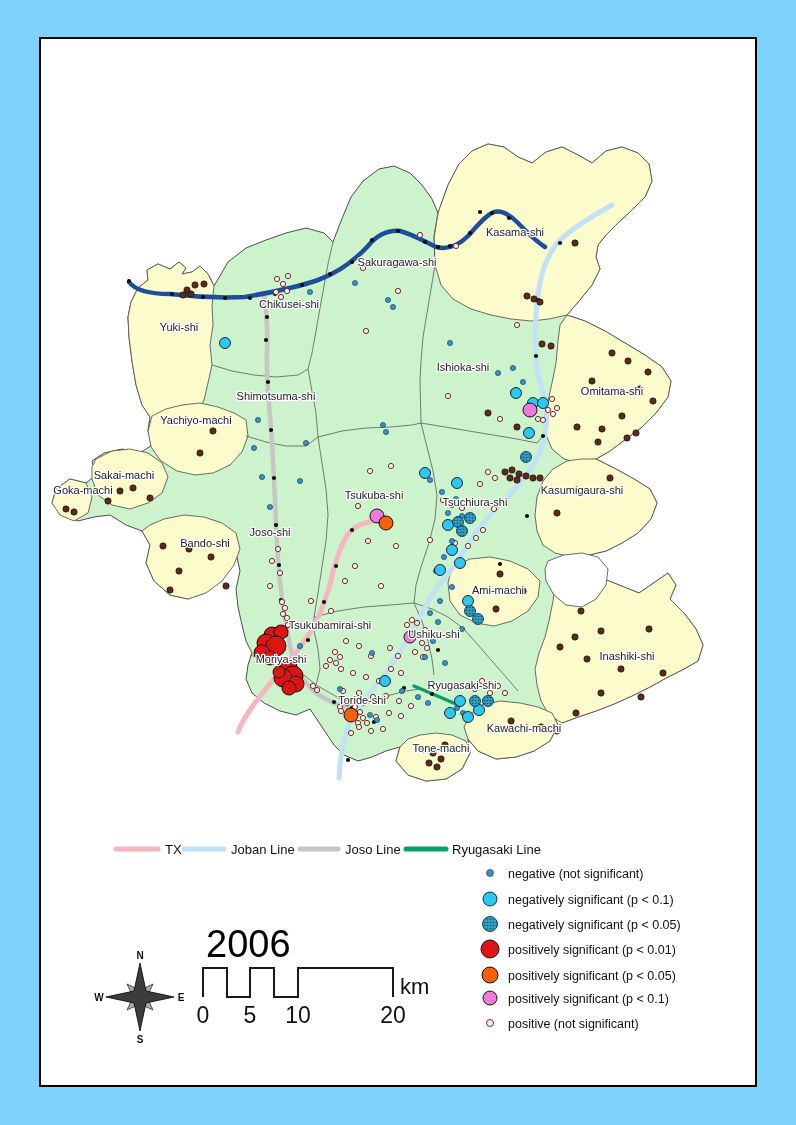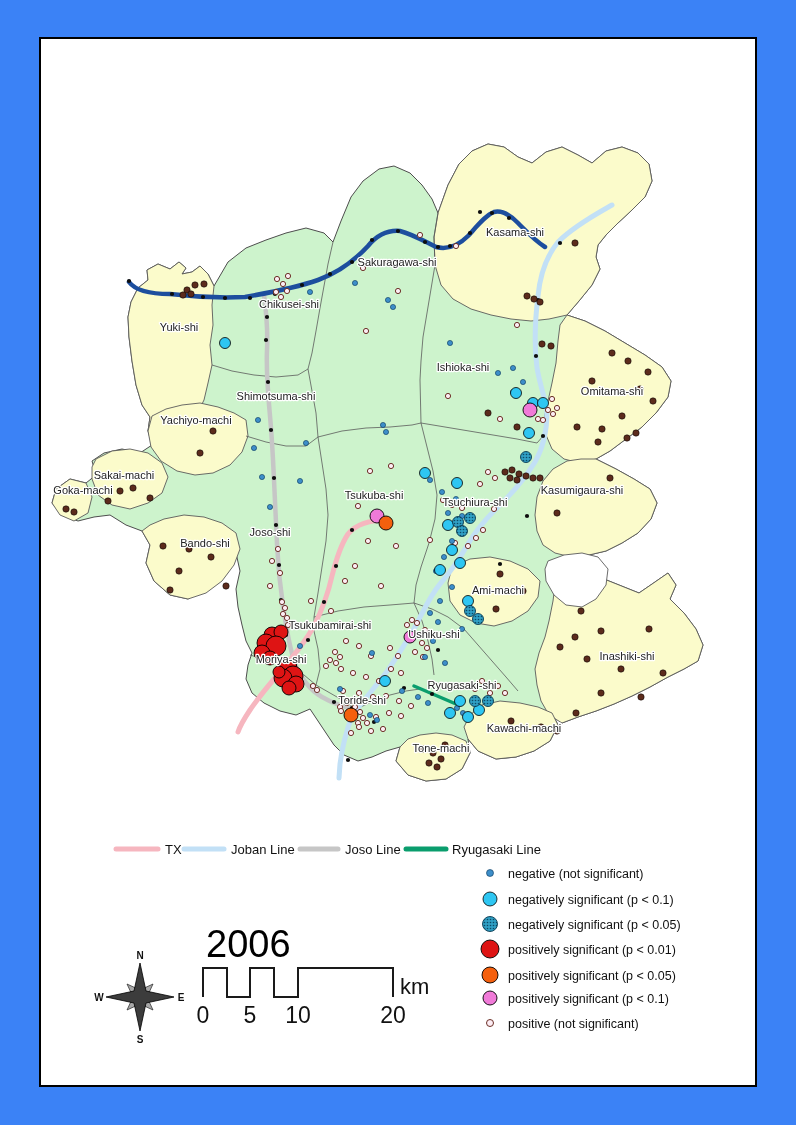--- a/index.html
+++ b/index.html
@@ -1,16 +1,16 @@
 <!DOCTYPE html>
 <html><head>
 <meta charset="utf-8">
 <style>
   html,body{margin:0;padding:0;background:#fff;}
-  #page{position:relative;width:796px;height:1125px;background:#3b82f6;font-family:"Liberation Sans",sans-serif;}
+  #page{position:relative;width:796px;height:1125px;background:#7dd3fc;font-family:"Liberation Sans",sans-serif;}
   svg{display:block;}
   text{font-family:"Liberation Sans",sans-serif;}
   .muni-label{font-size:11px;fill:#222;paint-order:stroke;stroke:#ffffff;stroke-width:2.5px;stroke-linejoin:round;}
   .legend-label{font-size:13px;fill:#111;}
   .plegend-label{font-size:12.5px;fill:#111;}
   .tick-label{font-size:23px;fill:#111;}
   .km-label{font-size:22px;fill:#111;}
   .year-label{font-size:38px;fill:#000;}
   .compass-letter{font-size:10px;font-weight:bold;fill:#111;}
 </style>

